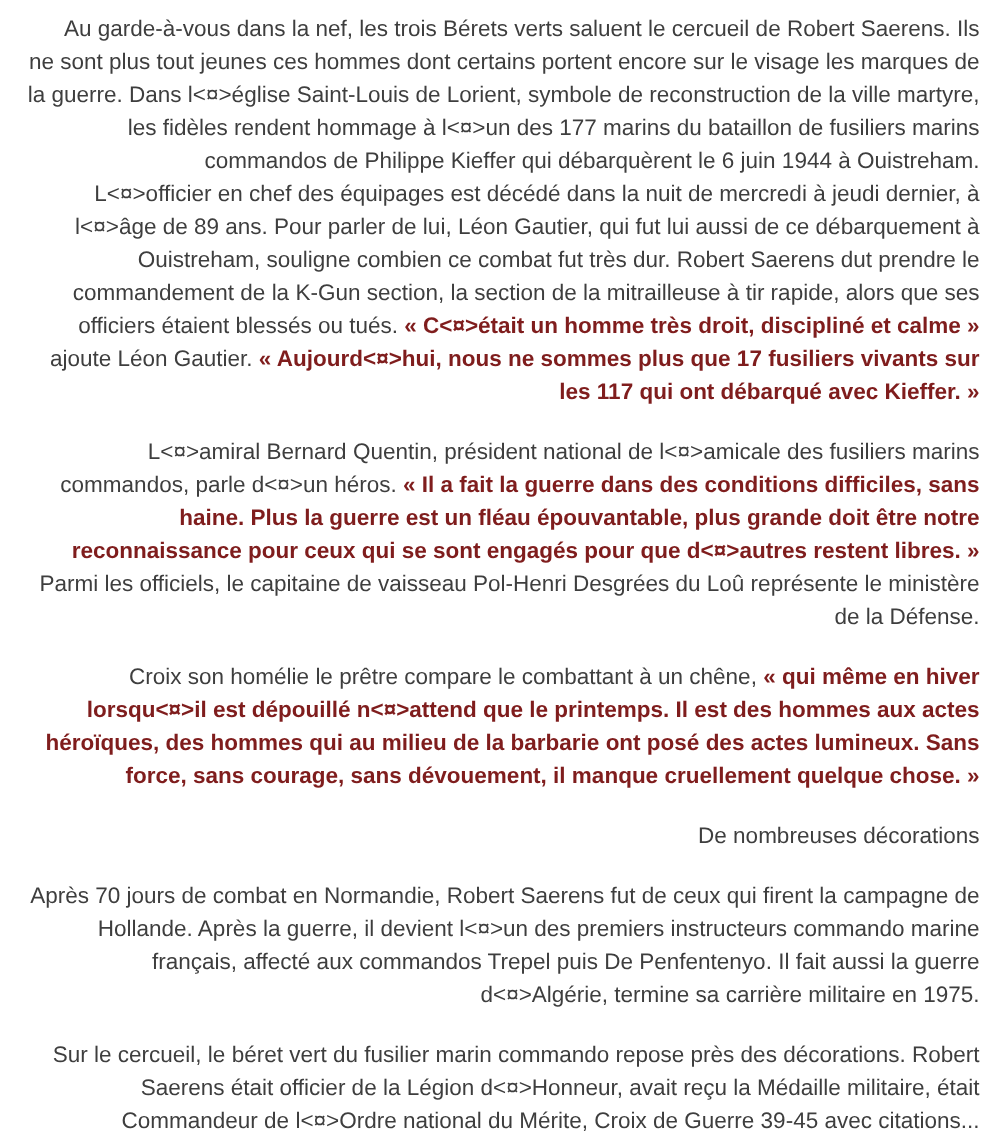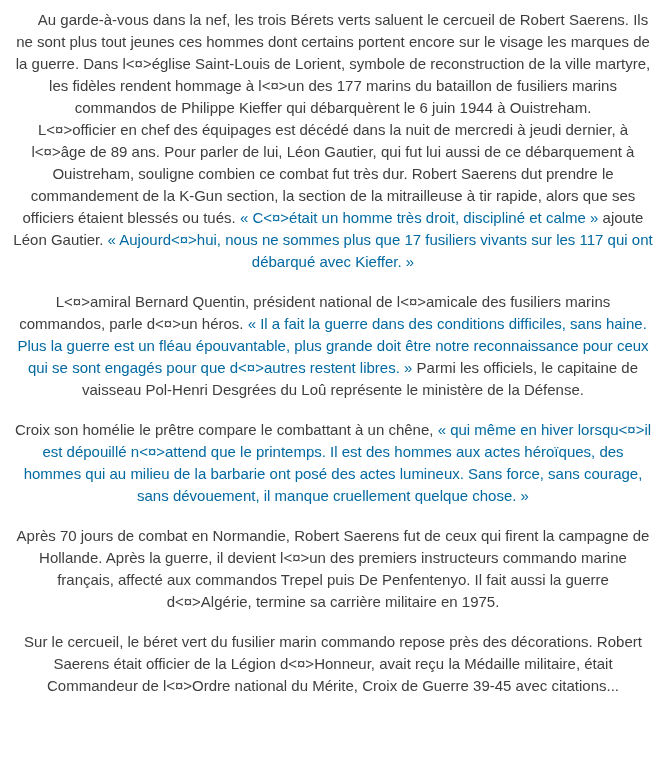--- a/index.html
+++ b/index.html
@@ -14,33 +14,34 @@
     background: #ffffff;
     padding: 9px 11px 0 13px;
     overflow: hidden;
     font-family: "Liberation Sans", "DejaVu Sans", sans-serif;
   }
   .article p {
     margin: 0 0 18px 0;
     font-size: 15px;
     line-height: 22px;
     color: #3e3e3e;
-    text-align: center;
+    text-align: right;
     word-wrap: break-word;
   }
   .article p.indent { text-indent: 20px; }
   .article p.nogap  { margin-bottom: 0; }
-  .run-bold   { font-weight: normal; color: #0369a1; }
+  .run-bold   { font-weight: bold; color: #7f1d1d; }
   .run-italic { }
 </style>
 </head>
 <body>
 
 <div class="page">
   <div class="article" id="article-body">
       <p class="indent nogap"><span>Au garde-à-vous dans la nef, les trois Bérets verts saluent le cercueil de Robert Saerens. Ils ne sont plus tout jeunes ces hommes dont certains portent encore sur le visage les marques de la guerre. Dans l&lt;¤&gt;église Saint-Louis de Lorient, symbole de reconstruction de la ville martyre, les fidèles rendent hommage à l&lt;¤&gt;un des 177 marins du bataillon de fusiliers marins commandos de Philippe Kieffer qui débarquèrent le 6 juin 1944 à Ouistreham.</span></p>
       <p><span>L&lt;¤&gt;officier en chef des équipages est décédé dans la nuit de mercredi à jeudi dernier, à l&lt;¤&gt;âge de 89 ans. Pour parler de lui, Léon Gautier, qui fut lui aussi de ce débarquement à Ouistreham, souligne combien ce combat fut très dur. Robert Saerens dut prendre le commandement de la </span><span class="run-italic">K-Gun section</span><span>, la section de la mitrailleuse à tir rapide, alors que ses officiers étaient blessés ou tués. </span><span class="run-bold">« C&lt;¤&gt;était un homme très droit, discipliné et calme »</span><span> ajoute Léon Gautier. </span><span class="run-bold">« Aujourd&lt;¤&gt;hui, nous ne sommes plus que 17 fusiliers vivants sur les 117 qui ont débarqué avec Kieffer. »</span></p>
       <p><span>L&lt;¤&gt;amiral Bernard Quentin, président national de l&lt;¤&gt;amicale des fusiliers marins commandos, parle d&lt;¤&gt;un héros. </span><span class="run-bold">« Il a fait la guerre dans des conditions difficiles, sans haine. Plus la guerre est un fléau épouvantable, plus grande doit être notre reconnaissance pour ceux qui se sont engagés pour que d&lt;¤&gt;autres restent libres. »</span><span> Parmi les officiels, le capitaine de vaisseau Pol-Henri Desgrées du Loû représente le ministère de la Défense.</span></p>
       <p><span>Croix son homélie le prêtre compare le combattant à un chêne, </span><span class="run-bold">« qui même en hiver lorsqu&lt;¤&gt;il est dépouillé n&lt;¤&gt;attend que le printemps. Il est des hommes aux actes héroïques, des hommes qui au milieu de la barbarie ont posé des actes lumineux. Sans force, sans courage, sans dévouement, il manque cruellement quelque chose. »</span></p>
+      <p><span>De nombreuses décorations</span></p>
       <p><span>Après 70 jours de combat en Normandie, Robert Saerens fut de ceux qui firent la campagne de Hollande. Après la guerre, il devient l&lt;¤&gt;un des premiers instructeurs commando marine français, affecté aux commandos Trepel puis De Penfentenyo. Il fait aussi la guerre d&lt;¤&gt;Algérie, termine sa carrière militaire en 1975.</span></p>
       <p><span>Sur le cercueil, le béret vert du fusilier marin commando repose près des décorations. Robert Saerens était officier de la Légion d&lt;¤&gt;Honneur, avait reçu la Médaille militaire, était Commandeur de l&lt;¤&gt;Ordre national du Mérite, Croix de Guerre 39-45 avec citations...</span></p>
     </div>
 </div>
 
 </body></html>

